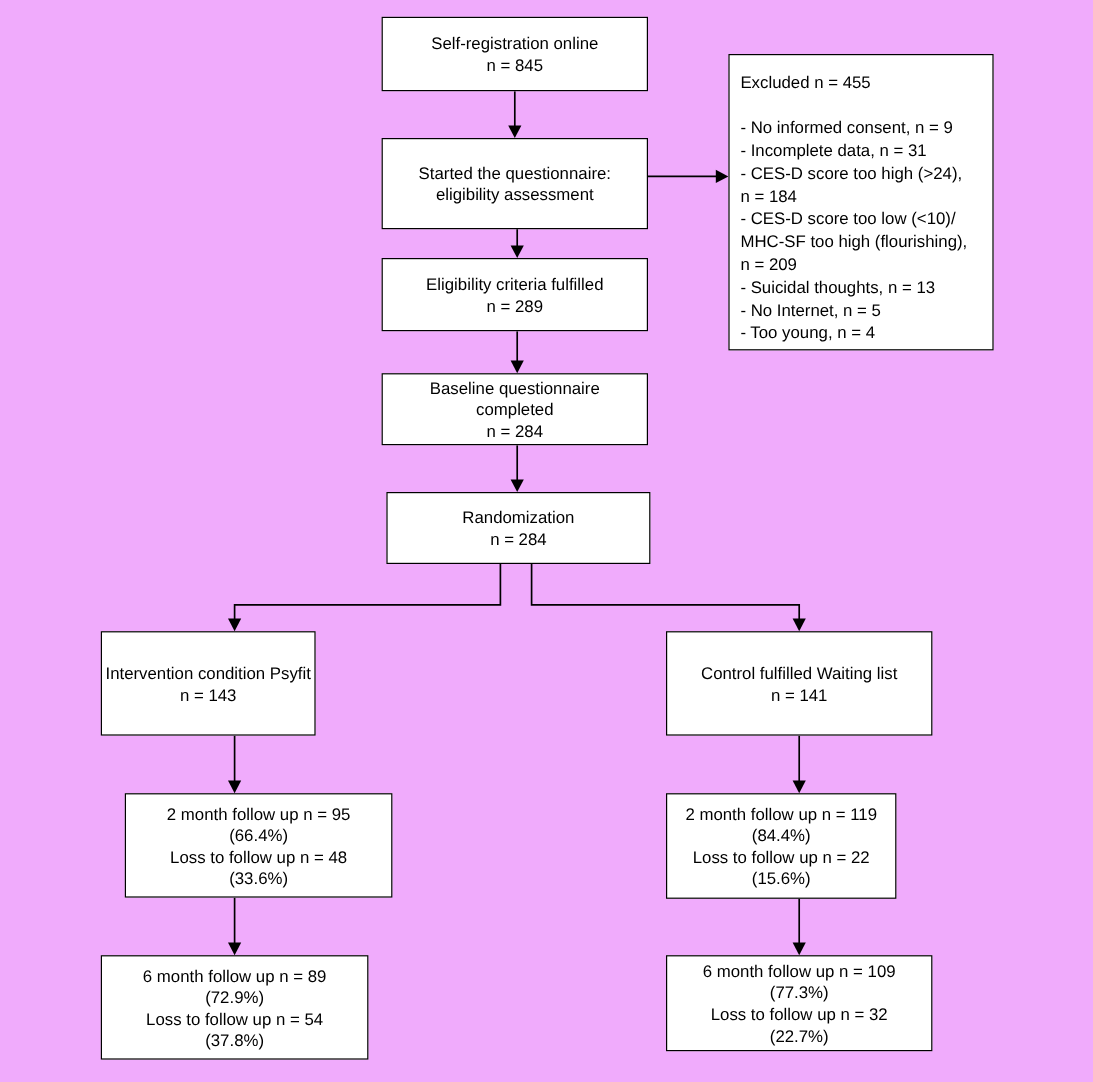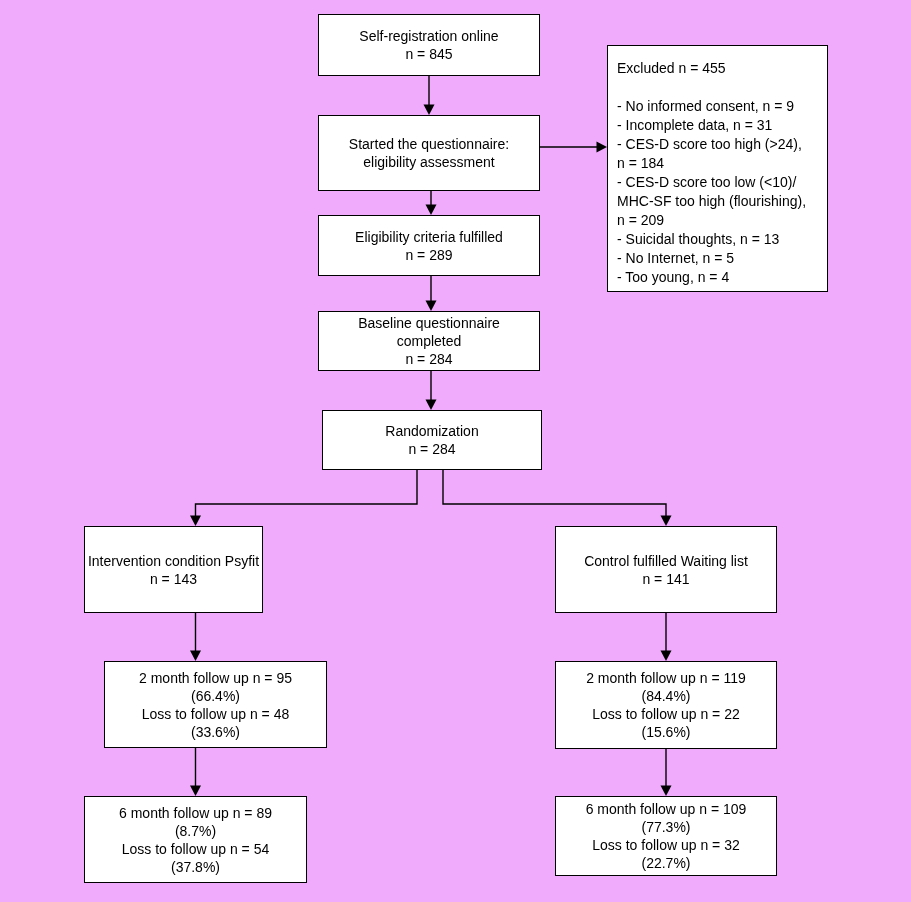--- a/index.html
+++ b/index.html
@@ -155,30 +155,30 @@
     <div class="line">n = 141</div>
   </div>
 
   <div class="box" style="left:84px; top:661px; width:223px; height:87px;margin-left:20px;">
     <div class="line">2 month follow up n = 95</div>
     <div class="line">(66.4%)</div>
     <div class="line">Loss to follow up n = 48</div>
     <div class="line">(33.6%)</div>
   </div>
 
-  <div class="box" style="left:555px; top:661px; width:222px; height:88px;">
+  <div class="box" style="left:555px; top:661px; width:192px; height:88px;">
     <div class="line">2 month follow up n = 119</div>
     <div class="line">(84.4%)</div>
     <div class="line">Loss to follow up n = 22</div>
     <div class="line">(15.6%)</div>
   </div>
 
   <div class="box" style="left:84px; top:796px; width:223px; height:87px;align-items:center;">
     <div class="line">6 month follow up n = 89</div>
-    <div class="line">(8.7%)</div>
+    <div class="line">(72.9%)</div>
     <div class="line">Loss to follow up n = 54</div>
     <div class="line">(37.8%)</div>
   </div>
 
   <div class="box" style="left:555px; top:796px; width:222px; height:80px;">
     <div class="line">6 month follow up n = 109</div>
     <div class="line">(77.3%)</div>
     <div class="line">Loss to follow up n = 32</div>
     <div class="line">(22.7%)</div>
   </div>

